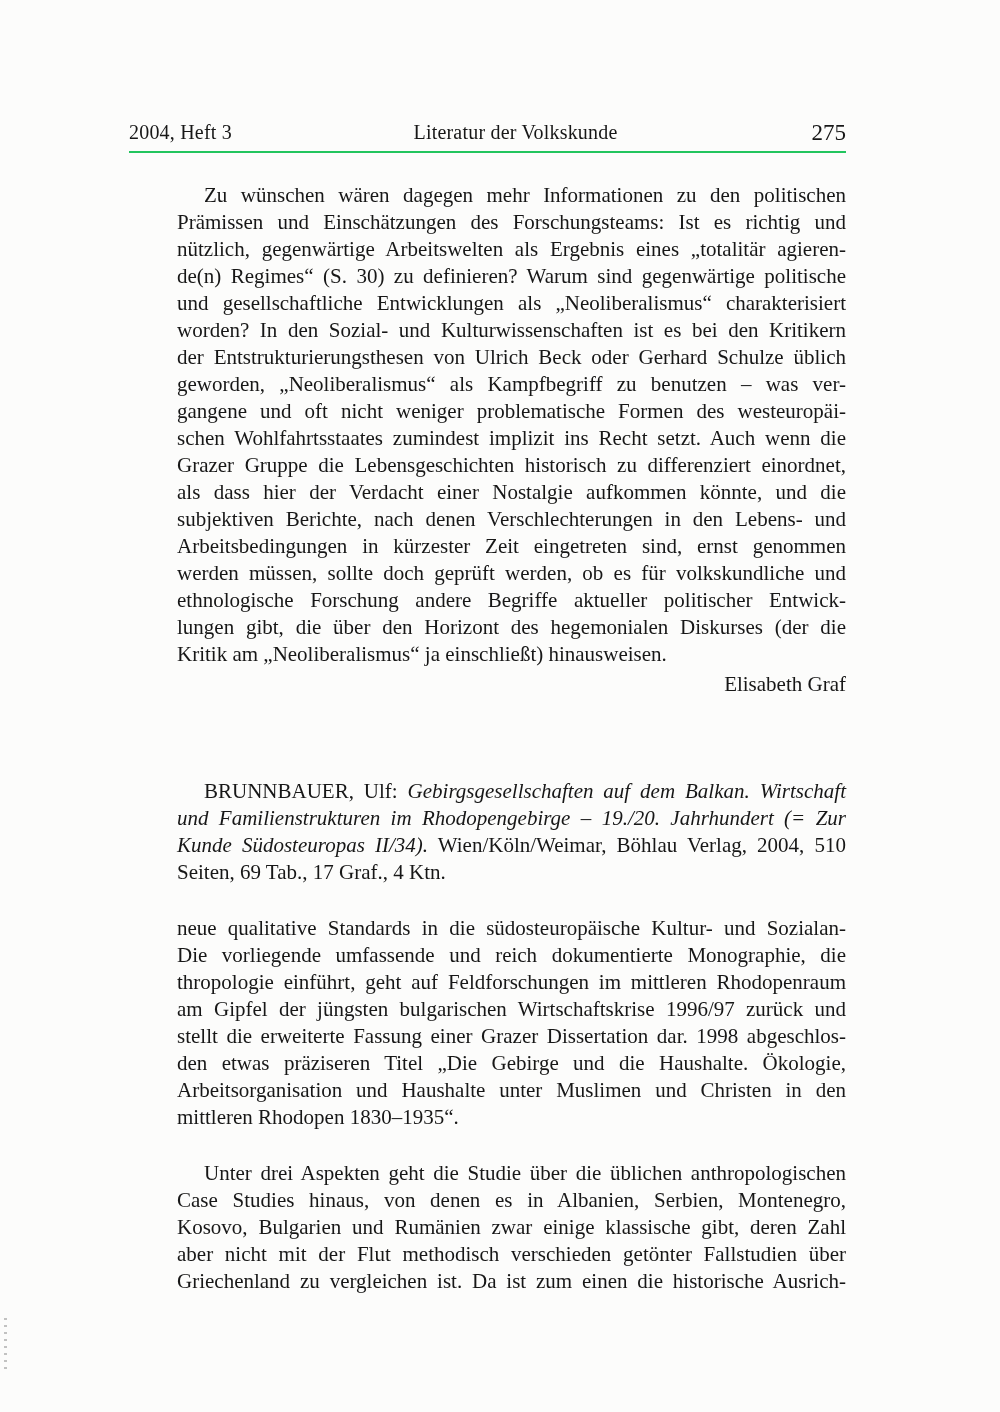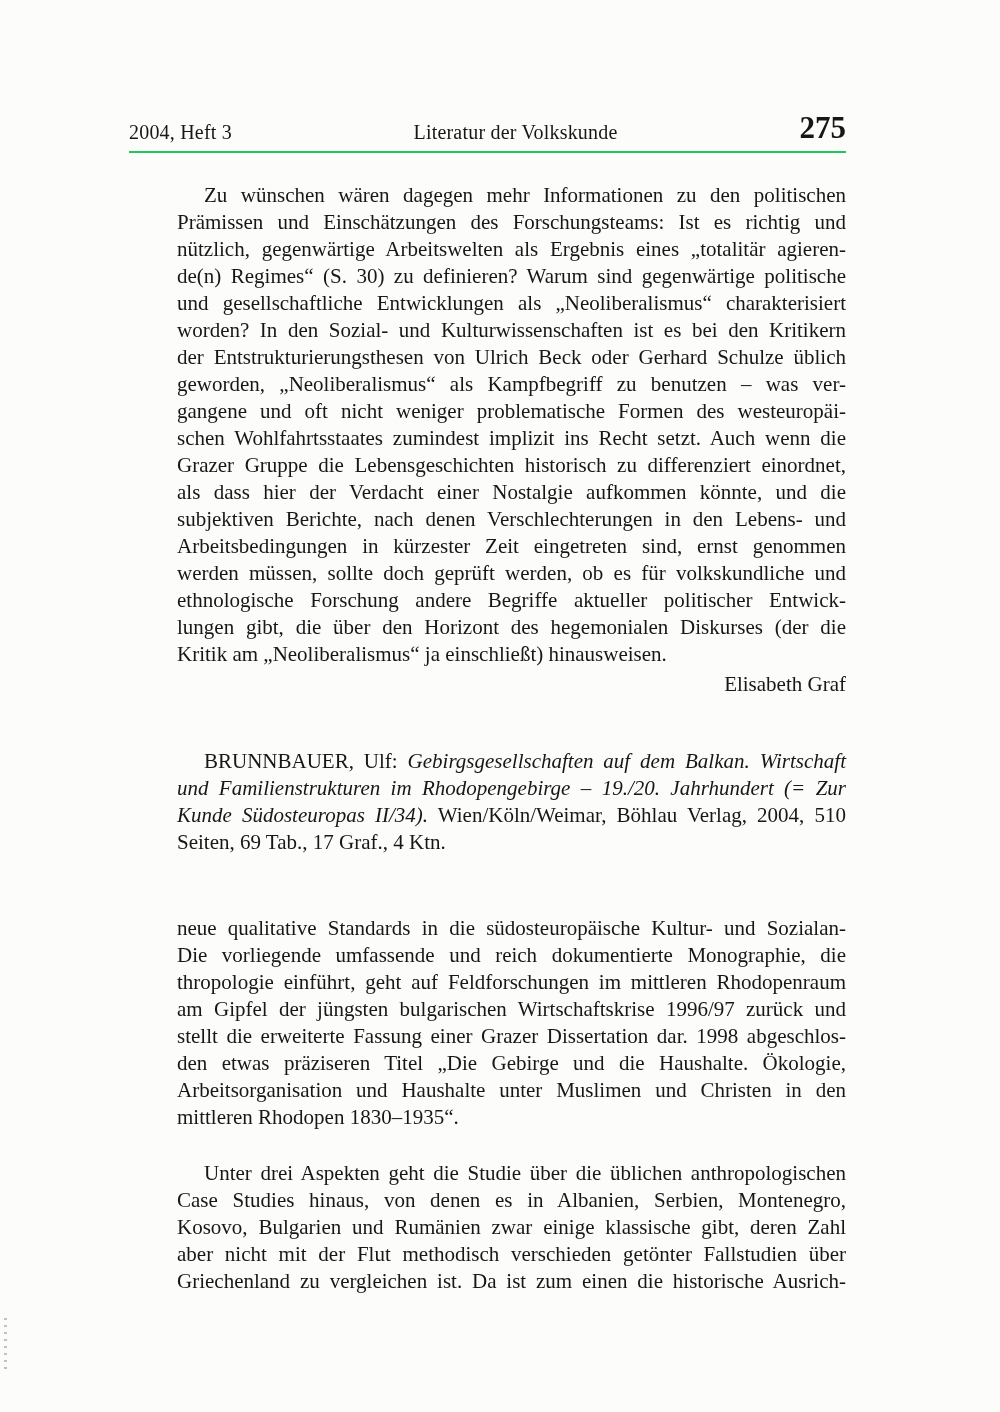--- a/index.html
+++ b/index.html
@@ -27,22 +27,21 @@
     position: absolute; left: 0; bottom: 7px;
     font-size: 20px; letter-spacing: 0.2px;
   }
   .runhead .jtitle {
     position: absolute; left: 50%; bottom: 7px;
     transform: translateX(calc(-50% + 12px));
     font-size: 20px; letter-spacing: 0.2px; margin-left: 16px;
   }
   .runhead .pageno {
     position: absolute; right: 0; bottom: 5px;
-    font-size: 31px;
-    font-weight: bold;
+    font-size: 23px;
   }
   
   .block {
     position: absolute;
     left: 129px; width: 717px;
   }
   .line {
     font-size: 21px;
     line-height: 27px;
     text-align: justify;
@@ -97,21 +96,21 @@
       <div class="line"><span>subjektiven Berichte, nach denen Verschlechterungen in den Lebens- und</span></div>
       <div class="line"><span>Arbeitsbedingungen in kürzester Zeit eingetreten sind, ernst genommen</span></div>
       <div class="line"><span>werden müssen, sollte doch geprüft werden, ob es für volkskundliche und</span></div>
       <div class="line"><span>ethnologische Forschung andere Begriffe aktueller politischer Entwick-</span></div>
       <div class="line"><span>lungen gibt, die über den Horizont des hegemonialen Diskurses (der die</span></div>
       <div class="line last"><span>Kritik am „Neoliberalismus“ ja einschließt) hinausweisen.</span></div>
     </div>
 
   <div class="signature">Elisabeth Graf</div>
 
-  <div class="block" style="top:748px">
+  <div class="block" style="top:778px">
       <div class="line indent"><span>BRUNNBAUER, Ulf: </span><span class="it">Gebirgsgesellschaften auf dem Balkan. Wirtschaft</span></div>
       <div class="line"><span class="it">und Familienstrukturen im Rhodopengebirge – 19./20. Jahrhundert (= Zur</span></div>
       <div class="line"><span class="it">Kunde Südosteuropas II/34).</span><span> Wien/Köln/Weimar, Böhlau Verlag, 2004, 510</span></div>
       <div class="line last"><span>Seiten, 69 Tab., 17 Graf., 4 Ktn.</span></div>
     </div>
 
   <div class="block" style="top:915px">
       <div class="line"><span>neue qualitative Standards in die südosteuropäische Kultur- und Sozialan-</span></div>
       <div class="line"><span>Die vorliegende umfassende und reich dokumentierte Monographie, die</span></div>
       <div class="line"><span>thropologie einführt, geht auf Feldforschungen im mittleren Rhodopenraum</span></div>

